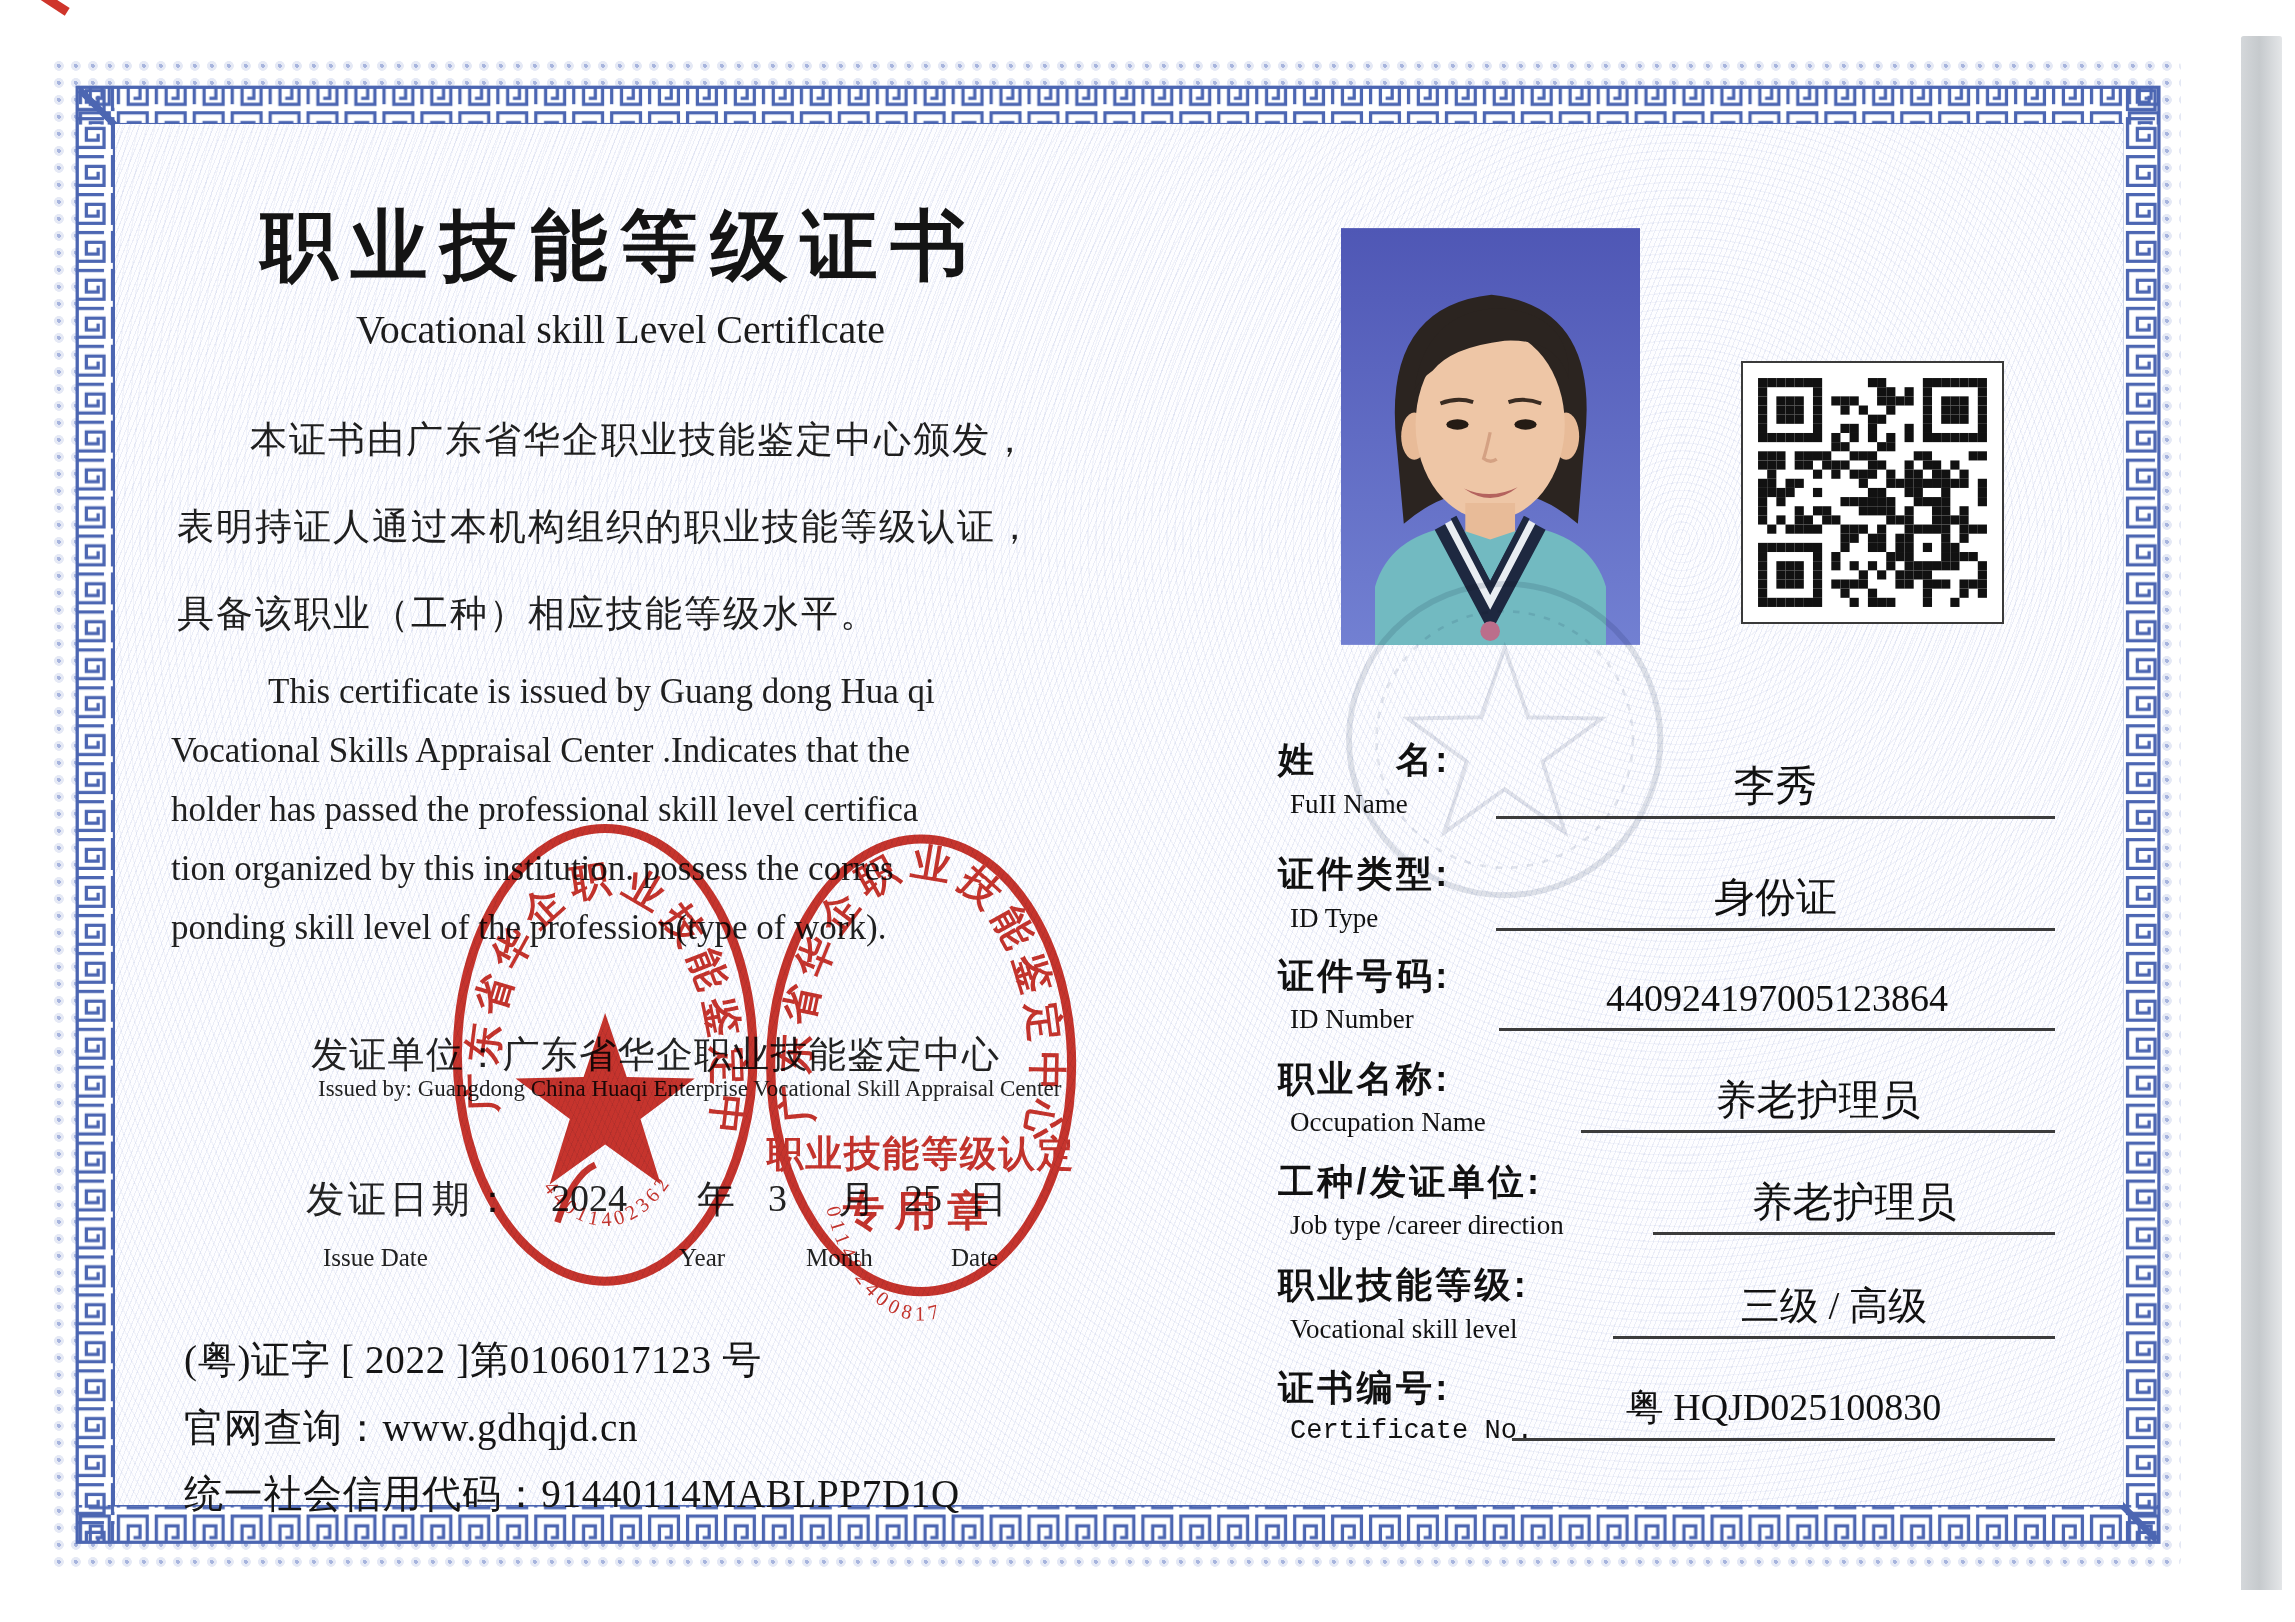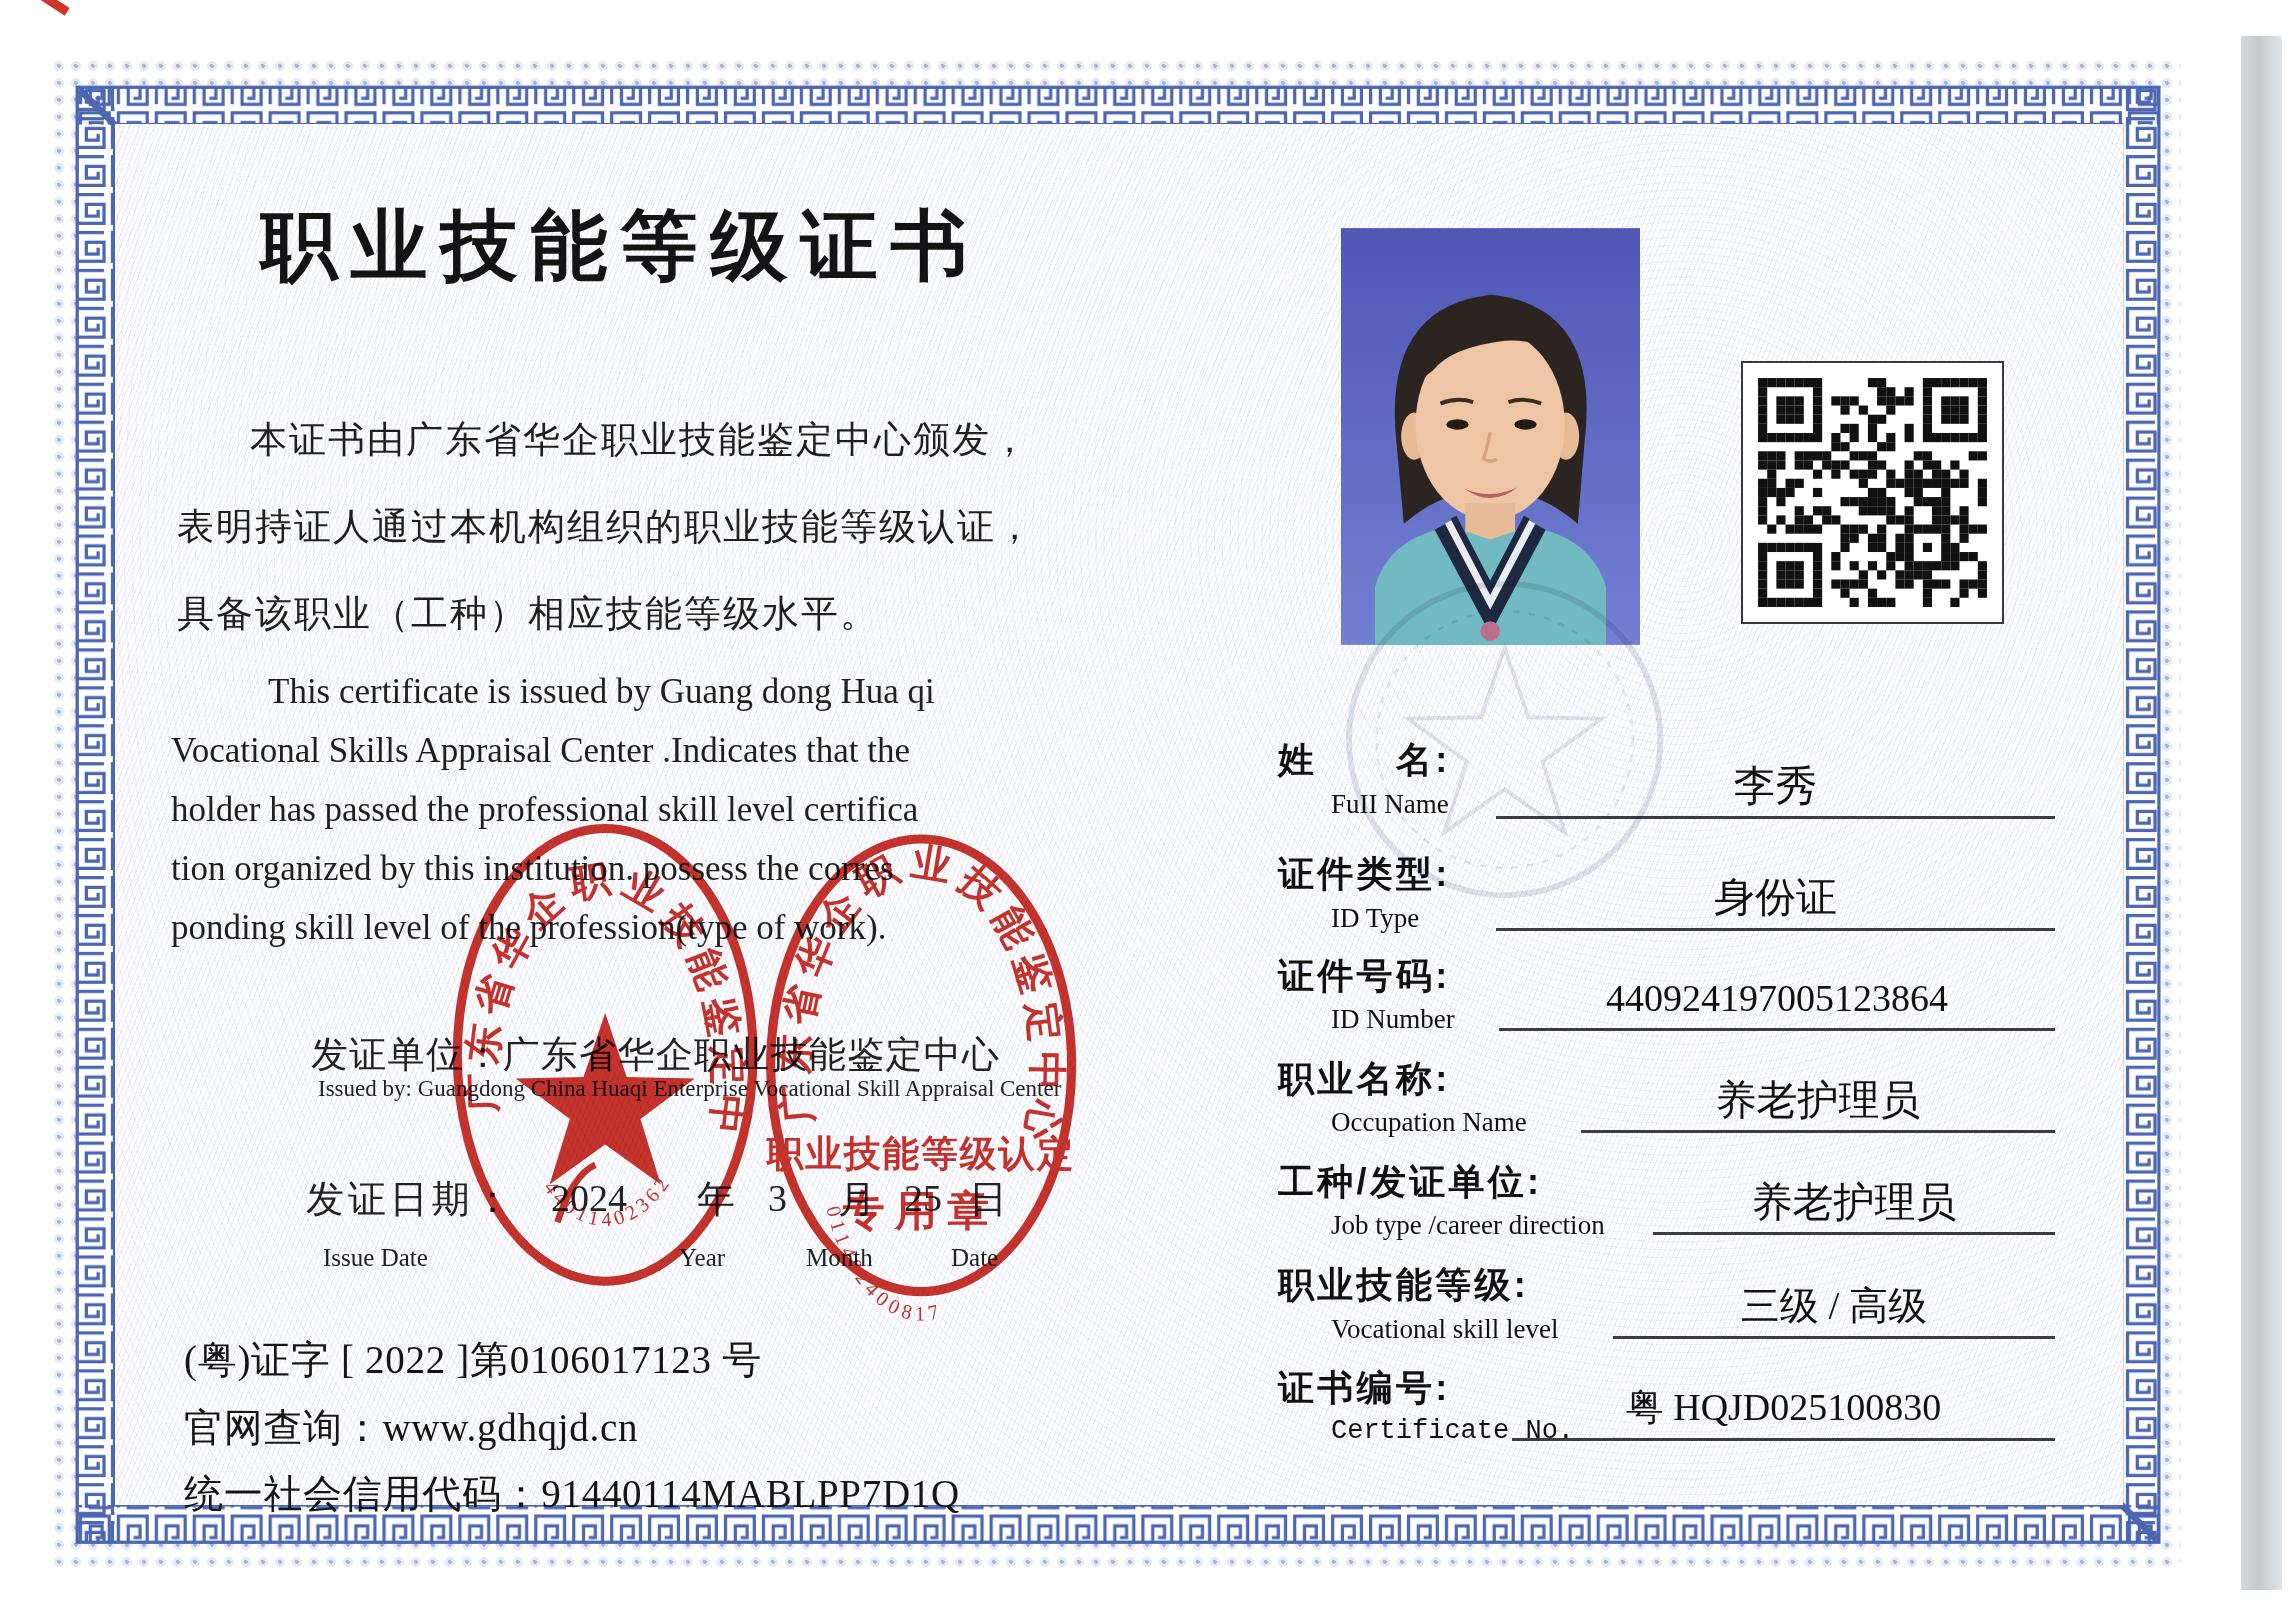--- a/index.html
+++ b/index.html
@@ -29,21 +29,21 @@
   .title-en{left:0;top:182px;width:1011px;text-align:center;font-size:40px;color:#1c1c1c;}
   .cn-line{left:62px;width:880px;font-size:37px;letter-spacing:2px;color:#1f1f1f;}
   .en-line{left:56px;width:916px;font-size:35px;color:#1f1f1f;}
   .issuer-cn{left:196px;top:906px;font-size:37px;letter-spacing:1.3px;color:#222;}
   .issuer-en{left:203px;top:952px;font-size:23px;color:#222;}
   .date-item{font-size:38px;color:#222;margin-top:8px;}
   .date-sub{font-size:25px;color:#222;}
   .foot-line{left:69px;font-size:39px;letter-spacing:0.7px;color:#151515;}
   
   .field-cn{font-size:36px;font-weight:bold;letter-spacing:3.3px;color:#111;font-family:"Liberation Sans",sans-serif;}
-  .field-en{font-size:27px;color:#111;margin-left:41px;}
+  .field-en{font-size:27px;color:#111;}
   .field-ul{position:absolute;height:2.6px;background:#3c3c3c;}
   .field-val{position:absolute;text-align:center;color:#111;}
   .photo-box{position:absolute;left:1341px;top:228px;width:299px;height:417px;}
   .qr-box{position:absolute;left:1741px;top:361px;width:263px;height:263px;background:#ffffff;
         border:2px solid #3a3a3a;box-sizing:border-box;}
   .seal-layer{position:absolute;left:0;top:0;mix-blend-mode:multiply;opacity:.94;}
 </style>
 </head>
 <body>
 
@@ -68,20 +68,21 @@
     <rect x="118" y="133" width="57" height="2224" fill="url(#meanderV)"></rect>
     <rect x="3243" y="133" width="57" height="2224" fill="url(#meanderV)"></rect>
     <rect x="118" y="133" width="3182" height="2224" fill="none" stroke="#4c66b2" stroke-width="5"></rect>
     <rect x="175" y="190" width="3068" height="2110" fill="none" stroke="#4c66b2" stroke-width="5"></rect>
     <path d="M122 137 L230 245 M3296 2353 L3188 2245" stroke="#4c66b2" stroke-width="10"></path>
   </svg>
 
   <div class="content">
 
     <div class="abs title-cn">职业技能等级证书</div>
+    <div class="abs title-en">Vocational skill Level  Certiflcate</div>
 
     <div class="abs cn-line" style="top:291px;text-indent:73px;">本证书由广东省华企职业技能鉴定中心颁发，</div>
     <div class="abs cn-line" style="top:378px;">表明持证人通过本机构组织的职业技能等级认证，</div>
     <div class="abs cn-line" style="top:465px;">具备该职业（工种）相应技能等级水平。</div>
 
     <div class="abs en-line" style="top:548px;text-indent:97px;">This certificate is issued by Guang dong Hua qi</div>
     <div class="abs en-line" style="top:607px;">Vocational Skills Appraisal Center .Indicates that the</div>
     <div class="abs en-line" style="top:666px;">holder has passed the professional skill level certifica</div>
     <div class="abs en-line" style="top:725px;">tion organized by this institution. possess the corres</div>
     <div class="abs en-line" style="top:784px;">ponding  skill level of the profession(type of  work).</div>

